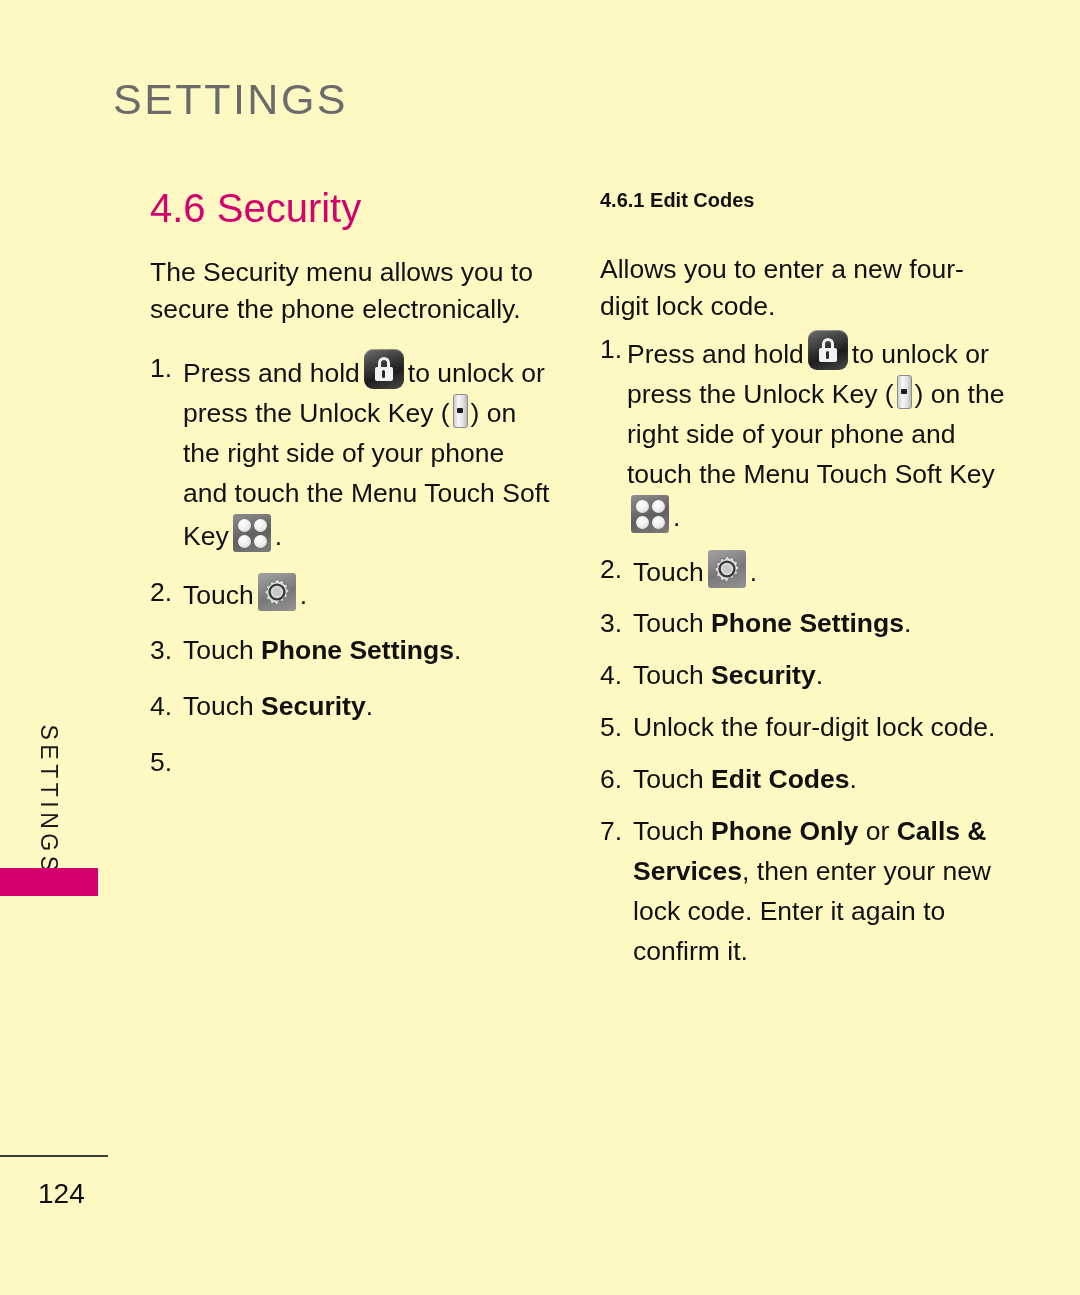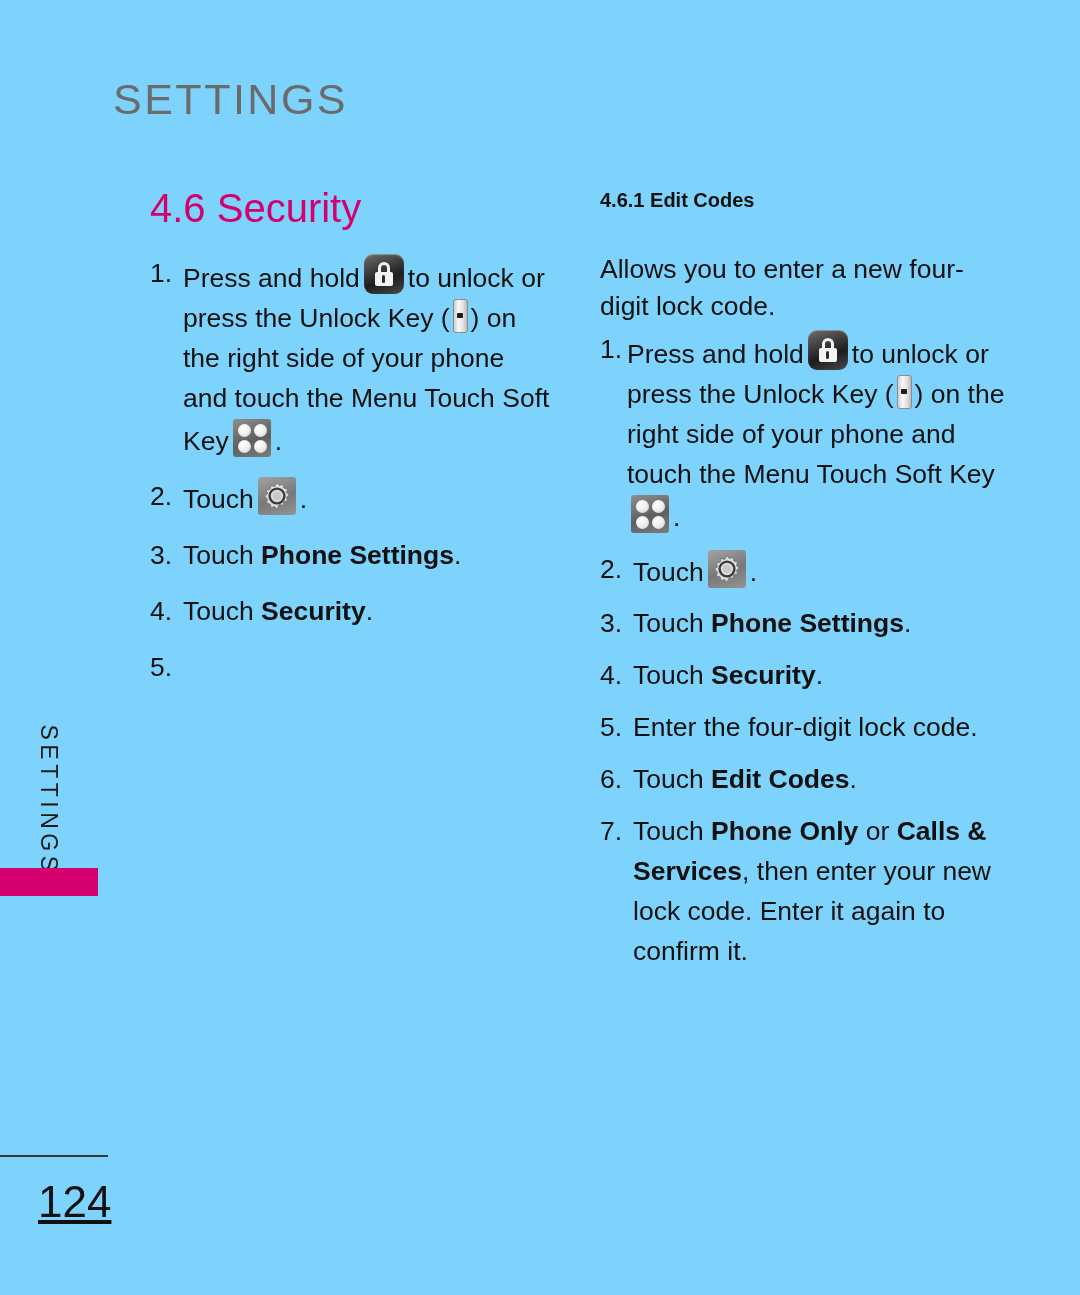--- a/index.html
+++ b/index.html
@@ -4,21 +4,21 @@
 <style>
   html, body {
     margin: 0;
     padding: 0;
     background: #ffffff;
   }
   .page {
     position: relative;
     width: 1080px;
     height: 1295px;
-    background: #7dd3fc;
+    background: #fef9c3;
     font-family: "Liberation Sans", sans-serif;
     overflow: hidden;
   }
 
   
   .running-head {
     position: absolute;
     left: 113px;
     top: 78px;
     font-size: 43px;
@@ -203,40 +203,40 @@
     left: 0;
     top: 1155px;
     width: 108px;
     height: 2px;
     background: #3a3a3a;
   }
   .folio {
     position: absolute;
     left: 38px;
     top: 1180px;
-    font-size: 44px;
+    font-size: 28px;
     color: #111111;
     line-height: 1;
-    text-decoration: underline;
   }
 </style>
 </head>
 <body>
 
 <div class="page">
 
   <div class="running-head">SETTINGS</div>
 
   <div class="side-tab-label">SETTINGS</div>
   <div class="side-tab-block"></div>
 
   <div class="col col-left">
 
     <h2 class="sec-head">4.6 Security</h2>
 
+    <p class="para">The Security menu allows you to secure the phone electronically.</p>
 
     <p class="step">
       <span class="num">1.</span><span>Press and hold</span><span class="ico ico-lock"><span class="shackle"></span><span class="body"></span><span class="keyhole"></span></span><span>to unlock or press the Unlock Key (</span><span class="ico ico-key"><span class="dot"></span></span><span>) on the right side of your phone and touch the Menu Touch Soft Key</span><span class="ico ico-menu"><i class="d1"></i><i class="d2"></i><i class="d3"></i><i class="d4"></i></span><span>.</span>
     </p>
 
     <p class="step">
       <span class="num">2.</span><span>Touch</span><span class="ico ico-gear">
         <svg width="32" height="32" viewBox="0 0 32 32" aria-hidden="true">
           <g fill="#dcdcdc" stroke="#6f6f6f" stroke-width="0.8">
             <path d="M16 2.5l2.3 2.9 3.6-1.1 1 3.7 3.7 1-1.1 3.6 2.9 2.3-2.9 2.3 1.1 3.6-3.7 1-1 3.7-3.6-1.1L16 29.5l-2.3-2.9-3.6 1.1-1-3.7-3.7-1 1.1-3.6L3.6 16l2.9-2.3-1.1-3.6 3.7-1 1-3.7 3.6 1.1z"></path>
@@ -285,21 +285,21 @@
 
     <p class="step">
       <span class="num">3.</span><span>Touch</span>&nbsp;<b>Phone Settings</b><span>.</span>
     </p>
 
     <p class="step">
       <span class="num">4.</span><span>Touch</span>&nbsp;<b>Security</b><span>.</span>
     </p>
 
     <p class="step">
-      <span class="num">5.</span><span>Enter the four-digit lock code.</span>
+      <span class="num">5.</span><span>Unlock the four-digit lock code.</span>
     </p>
 
     <p class="step">
       <span class="num">6.</span><span>Touch</span>&nbsp;<b>Edit Codes</b><span>.</span>
     </p>
 
     <p class="step">
       <span class="num">7.</span><span>Touch</span>&nbsp;<b>Phone Only</b>&nbsp;<span>or</span>&nbsp;<b>Calls &amp; Services</b><span>, then enter your new lock code. Enter it again to confirm it.</span>
     </p>
 

